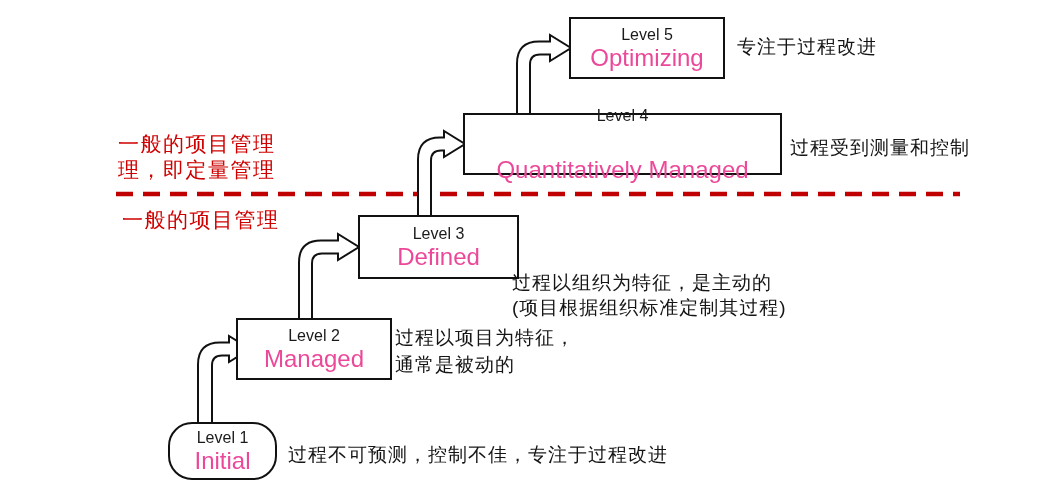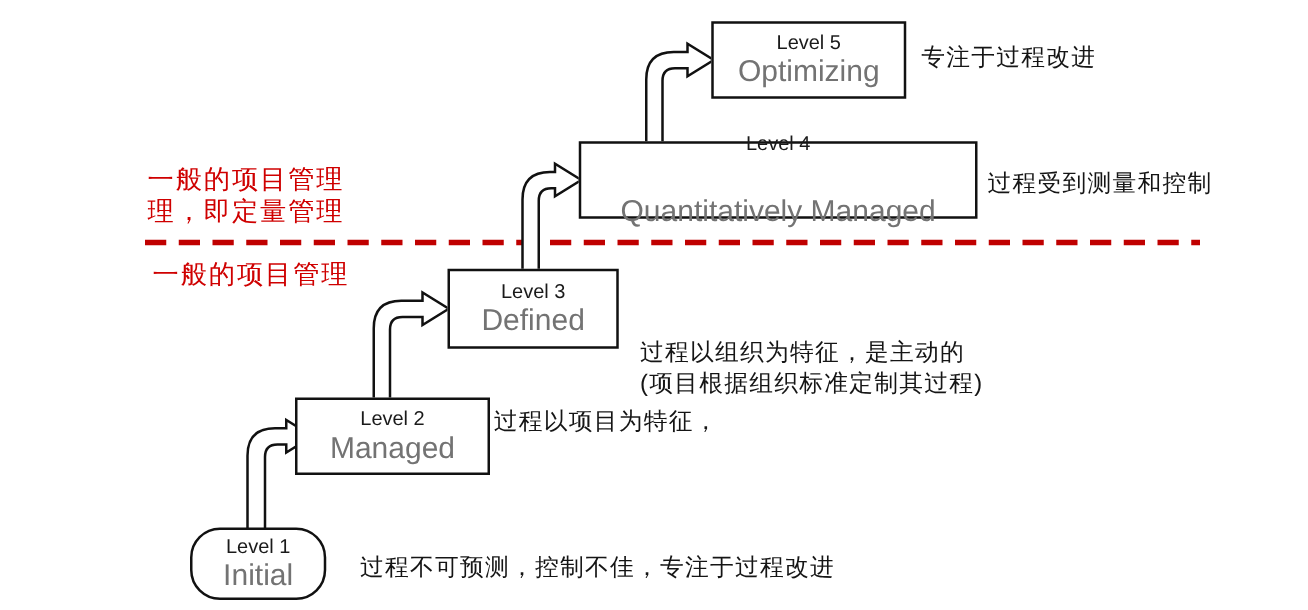--- a/index.html
+++ b/index.html
@@ -8,21 +8,21 @@
     font-family:"Liberation Sans","DejaVu Sans",sans-serif;
   }
   .layer{position:absolute;left:0;top:0;z-index:1;}
   .arrow{fill:#fff;stroke:#111;stroke-width:2;stroke-linejoin:miter;}
   .level-box{
     position:absolute;z-index:2;background:#fff;border:2px solid #111;
     box-sizing:border-box;display:flex;flex-direction:column;
     align-items:center;justify-content:center;text-align:center;
   }
   .level-tag{font-size:16px;line-height:19px;color:#1a1a1a;}
-  .level-name{font-size:24px;line-height:27px;color:#737373;white-space:nowrap;}
+  .level-name{font-size:24px;line-height:27px;color:#ec4899;white-space:nowrap;}
   .note{
     position:absolute;z-index:2;color:#151515;font-size:19px;line-height:26px;
     letter-spacing:1px;white-space:nowrap;
   }
   .note.lh25{line-height:25px;}
   .note.lh27{line-height:27px;}
   .red-label{
     position:absolute;z-index:2;color:#cf0000;font-size:21px;line-height:26px;
     letter-spacing:1.5px;white-space:nowrap;
   }
@@ -33,51 +33,52 @@
 <div class="stage">
 
   <svg class="layer" width="1046" height="488" viewBox="0 0 1046 488">
     <line x1="116" y1="194" x2="960" y2="194" stroke="#c00000" stroke-width="4.5" stroke-dasharray="17 10"></line>
     <path class="arrow" d="M198,424 L198,364.5 Q198,342.5 220,342.5 L229,342.5 L229,336 L250,349 L229,362 L229,355.5 L222,355.5 Q212,355.5 212,365.5 L212,424 Z"></path>
     <path class="arrow" d="M299,320 L299,262.5 Q299,240.5 321,240.5 L338,240.5 L338,234 L359,247 L338,260 L338,253.5 L322,253.5 Q312,253.5 312,263.5 L312,320 Z"></path>
     <path class="arrow" d="M418,217 L418,159.5 Q418,137.5 440,137.5 L444,137.5 L444,131 L465,144 L444,157 L444,150.5 L441,150.5 Q431,150.5 431,160.5 L431,217 Z"></path>
     <path class="arrow" d="M517,115 L517,63.5 Q517,41.5 539,41.5 L550,41.5 L550,35 L571,48 L550,61 L550,54.5 L540,54.5 Q530,54.5 530,64.5 L530,115 Z"></path>
   </svg>
 
-  <div class="level-box" style="left:152px;top:422px;width:109px;height:58px;border-radius:24px;">
+  <div class="level-box" style="left:168px;top:422px;width:109px;height:58px;border-radius:24px;">
     <div class="level-tag">Level 1</div>
     <div class="level-name">Initial</div>
   </div>
 
   <div class="level-box" style="left:236px;top:318px;width:156px;height:62px;">
     <div class="level-tag">Level 2</div>
     <div class="level-name">Managed</div>
   </div>
 
-  <div class="level-box" style="left:358px;top:215px;width:137px;height:64px;">
+  <div class="level-box" style="left:358px;top:215px;width:161px;height:64px;">
     <div class="level-tag">Level 3</div>
     <div class="level-name">Defined</div>
   </div>
 
   <div class="level-box" style="left:463px;top:113px;width:319px;height:62px;gap:31px;">
     <div class="level-tag">Level 4</div>
     <div class="level-name">Quantitatively Managed</div>
   </div>
 
   <div class="level-box" style="left:569px;top:17px;width:156px;height:62px;">
     <div class="level-tag">Level 5</div>
     <div class="level-name">Optimizing</div>
   </div>
 
   <div class="note" style="left:288px;top:442px;">
     <div>过程不可预测，控制不佳，专注于过程改进</div>
   </div>
 
   <div class="note lh27" style="left:395px;top:324px;">
     <div>过程以项目为特征，</div>
+    <div>通常是被动的</div>
   </div>
 
   <div class="note lh25" style="left:512px;top:226px;margin-top:44px;">
     <div>过程以组织为特征，是主动的</div>
     <div>(项目根据组织标准定制其过程)</div>
   </div>
 
   <div class="note" style="left:790px;top:135px;">
     <div>过程受到测量和控制</div>
   </div>

